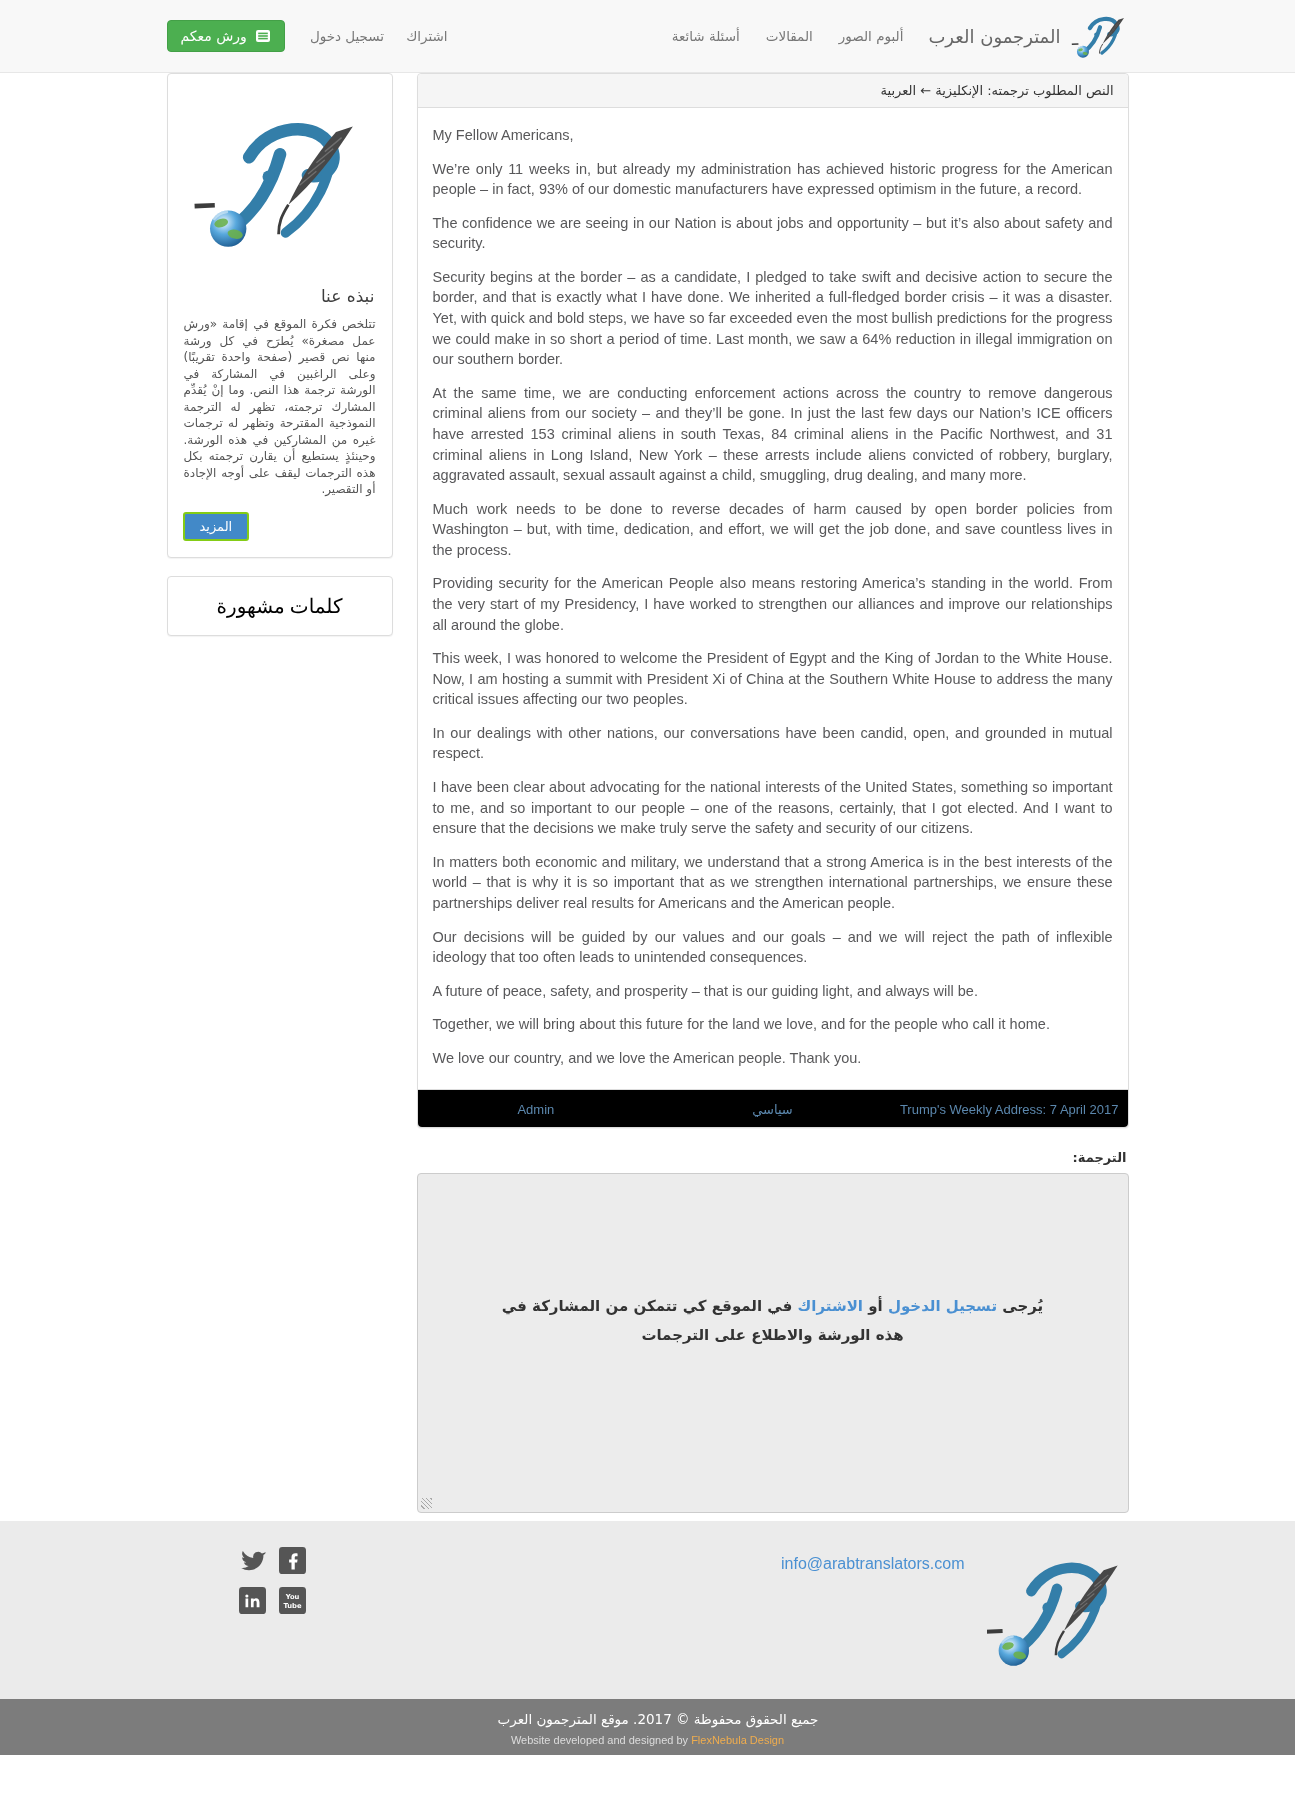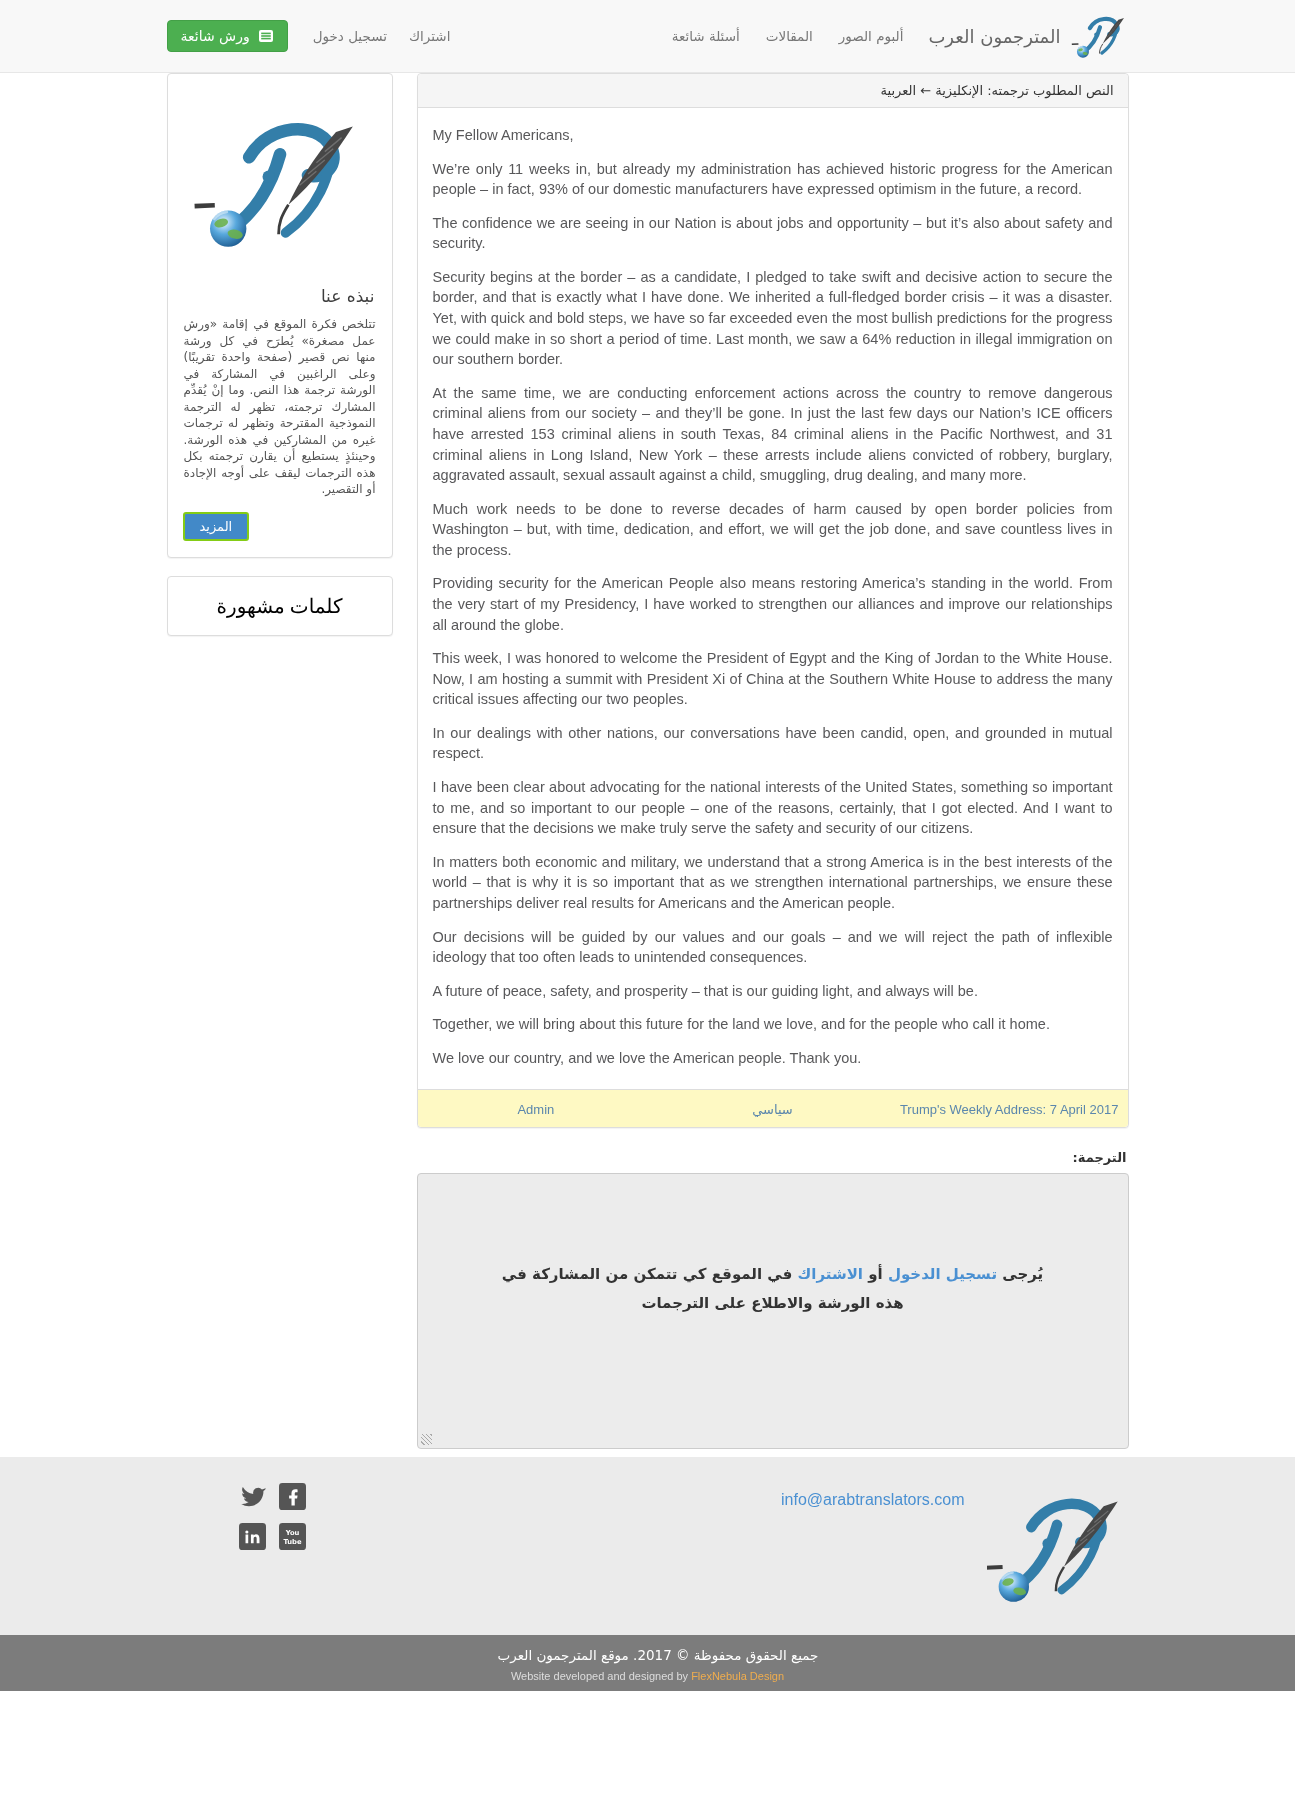--- a/index.html
+++ b/index.html
@@ -36,28 +36,28 @@
   .btn-more{display:inline-block;background:#4289c8;color:#fff;font-size:13px;padding:5px 15px;border-radius:3px;border:2px solid #84cc16;}
   .famous-panel{margin-top:18px;padding:17px 15px;}
   .famous-title{font-size:20px;color:#000000;margin:0 2px;font-weight:400;text-align:center;font-family:Liberation Serif, serif;}
 
   
   .article-header{background:#f5f5f5;border-bottom:1px solid #ddd;border-radius:4px 4px 0 0;
     padding:9px 14px;font-size:13px;color:#333;text-align:right;}
   .article-body{direction:ltr;text-align:justify;padding:4px 15px 8px;font-size:14.5px;line-height:1.42;
     color:#58585a;font-family:"Liberation Sans","DejaVu Sans",sans-serif;}
   .article-body p{margin:13px 0;}
-  .article-footer{background:#fef9c3;border-top:1px solid #ddd;border-radius:0 0 4px 4px;
+  .article-footer{background:#000000;border-top:1px solid #ddd;border-radius:0 0 4px 4px;
     display:flex;direction:ltr;padding:9px 0;}
   .af-cell{flex:1;text-align:center;}
   .af-cell a{color:#5b87ad;font-size:13px;font-family:"Liberation Sans","DejaVu Sans",sans-serif;}
 
   
   .translation-label{margin:22px 2px 8px;font-size:13px;font-weight:bold;color:#333;text-align:right;}
-  .translation-box{position:relative;background:#ececec;border:1px solid #ccc;border-radius:4px;height:276px;
+  .translation-box{position:relative;background:#ececec;border:1px solid #ccc;border-radius:4px;height:340px;
     display:flex;align-items:center;justify-content:center;padding:0 70px 45px;box-sizing:border-box;}
   .translation-msg{text-align:center;font-size:15px;font-weight:bold;color:#333;line-height:1.9;}
   .translation-msg a{color:#4a90d2;}
   .resize-grip{position:absolute;left:3px;bottom:3px;width:11px;height:11px;
     background:repeating-linear-gradient(45deg,transparent 0 2px,#999 2px 3px);opacity:.8;}
 
   
   .site-footer{background:#ebebeb;margin-top:8px;padding:14px 0 12px;}
   .footer-inner{display:flex;align-items:flex-start;}
   .footer-logo{width:140px;height:152px;margin-right:2px;}
@@ -121,21 +121,21 @@
     <div class="nav-spacer"></div>
     <a class="nav-side-link">اشتراك</a>
     <a class="nav-side-link">تسجيل دخول</a>
     <button class="btn-workshops">
       <svg width="16" height="16" viewBox="0 0 16 16">
         <rect x="1" y="2" width="14" height="12" rx="2" fill="#ffffff"></rect>
         <rect x="3.2" y="4.6" width="9.6" height="1.6" fill="#4caf50"></rect>
         <rect x="3.2" y="7.2" width="9.6" height="1.6" fill="#4caf50"></rect>
         <rect x="3.2" y="9.8" width="9.6" height="1.6" fill="#4caf50"></rect>
       </svg>
-      <span>ورش شائعة</span>
+      <span>ورش معكم</span>
     </button>
   </div>
 </header>
 
 <div class="container page-content">
 
   <main class="main-col">
     <section class="panel">
       <div class="article-header">النص المطلوب ترجمته: الإنكليزية ← العربية</div>
       <div class="article-body">

